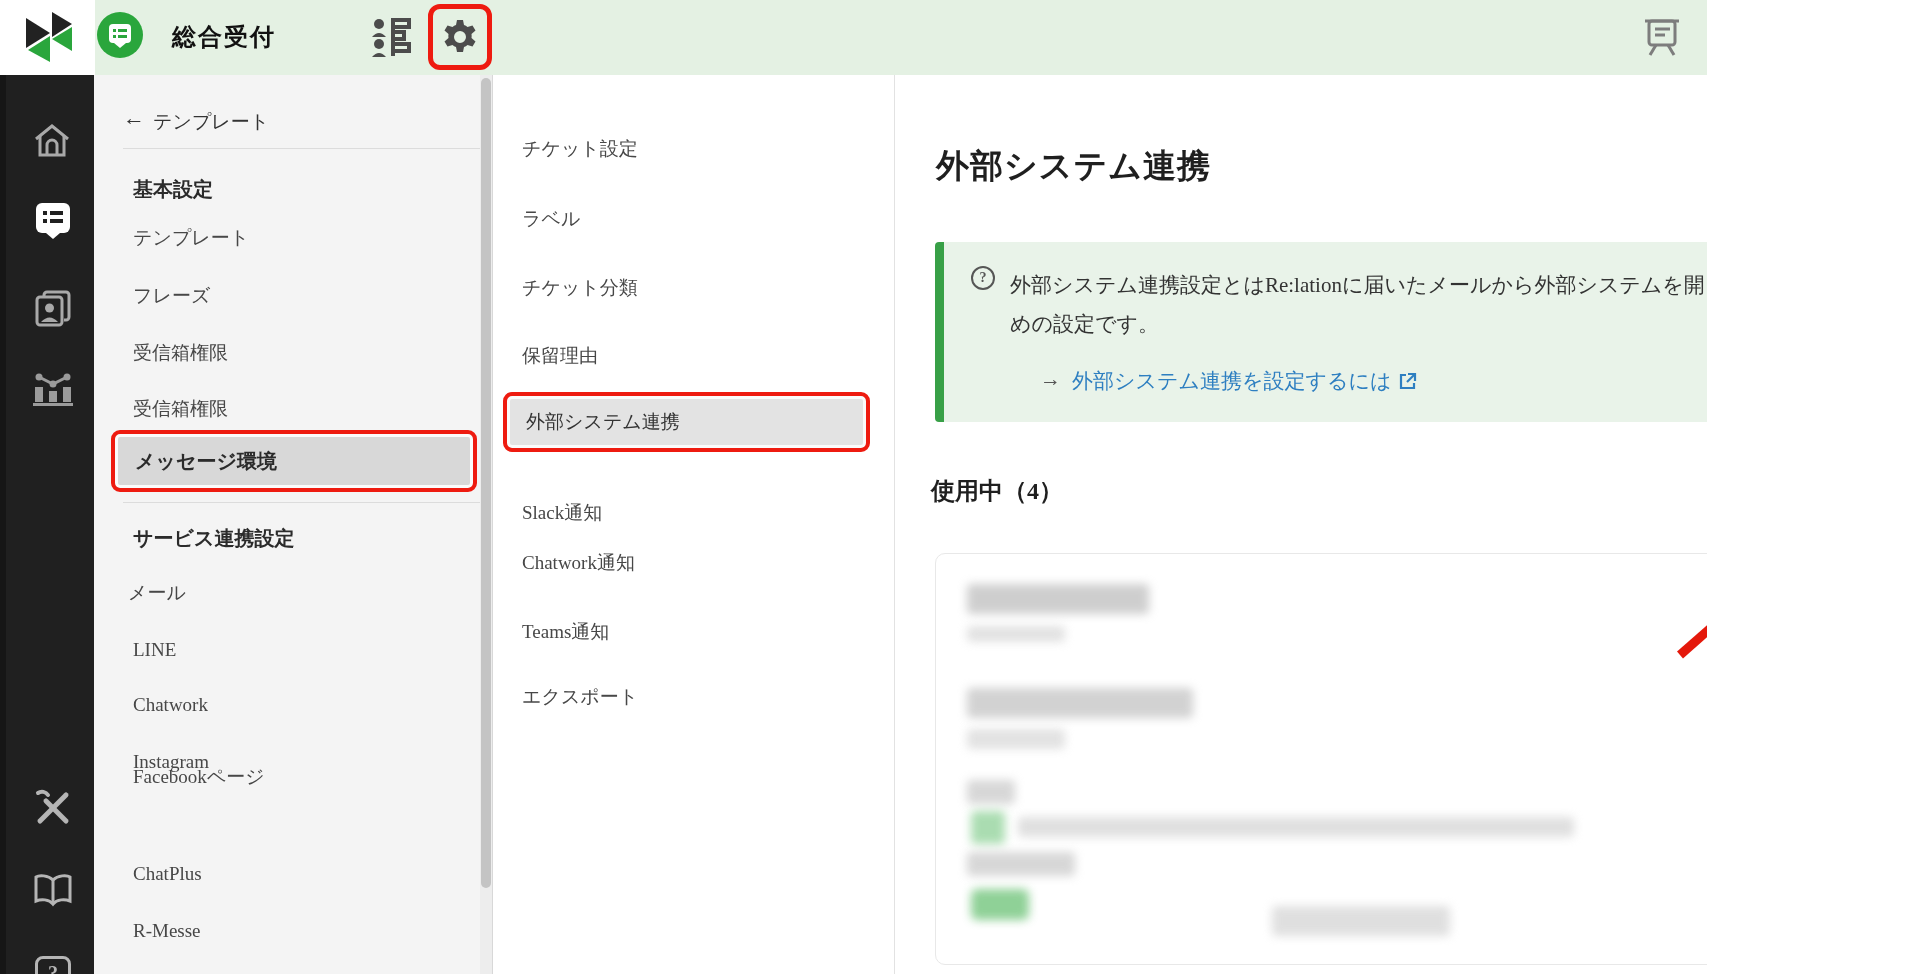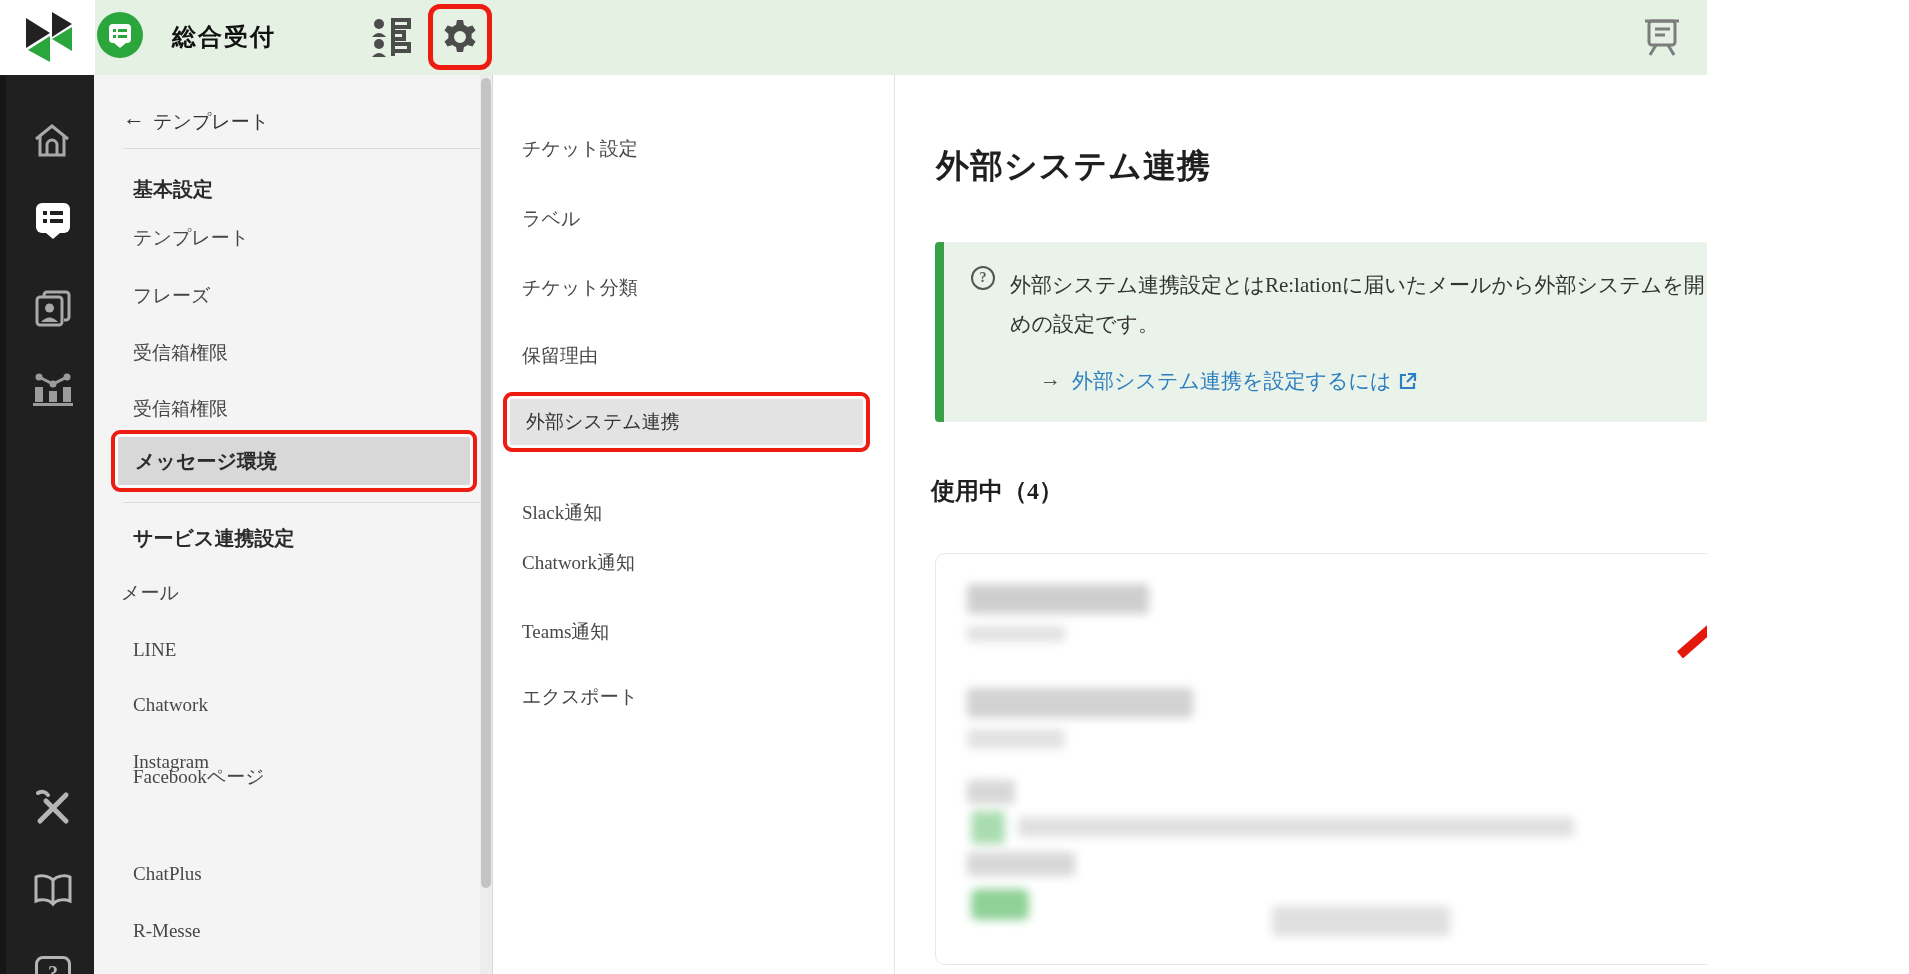--- a/index.html
+++ b/index.html
@@ -224,21 +224,21 @@
   <div class="abs nav-item" style="left:133px;top:341px;">受信箱権限</div>
   <div class="abs nav-item" style="left:133px;top:397px;">受信箱権限</div>
 
   <div class="abs active-box p2-active">
     <span>メッセージ環境</span>
   </div>
 
   <div class="abs divider" style="left:123px;top:502px;width:357px;"></div>
   <div class="abs p2-head" style="left:123px;top:525px;">サービス連携設定</div>
 
-  <div class="abs nav-item" style="left:121px;top:581px;">メール</div>
+  <div class="abs nav-item" style="left:128px;top:581px;">メール</div>
   <div class="abs nav-item" style="left:133px;top:638px;">LINE</div>
   <div class="abs nav-item" style="left:133px;top:693px;">Chatwork</div>
   <div class="abs nav-item" style="left:133px;top:750px;">Instagram</div>
   <div class="abs nav-item" style="left:133px;top:765px;">Facebookページ</div>
   <div class="abs nav-item" style="left:133px;top:862px;">ChatPlus</div>
   <div class="abs nav-item" style="left:133px;top:919px;text-align:right;">R-Messe</div>
 
   <div class="abs scroll-track"></div>
   <div class="abs scroll-thumb"></div>
 

